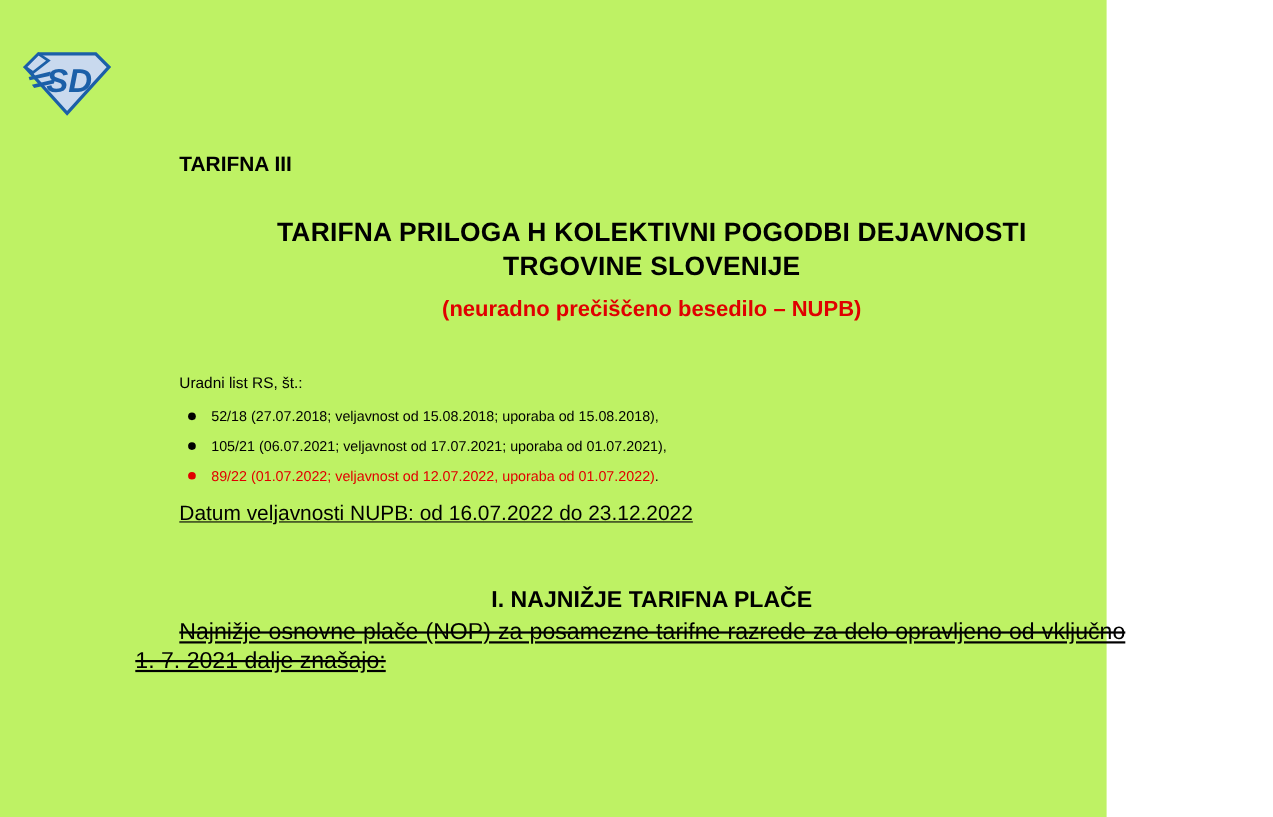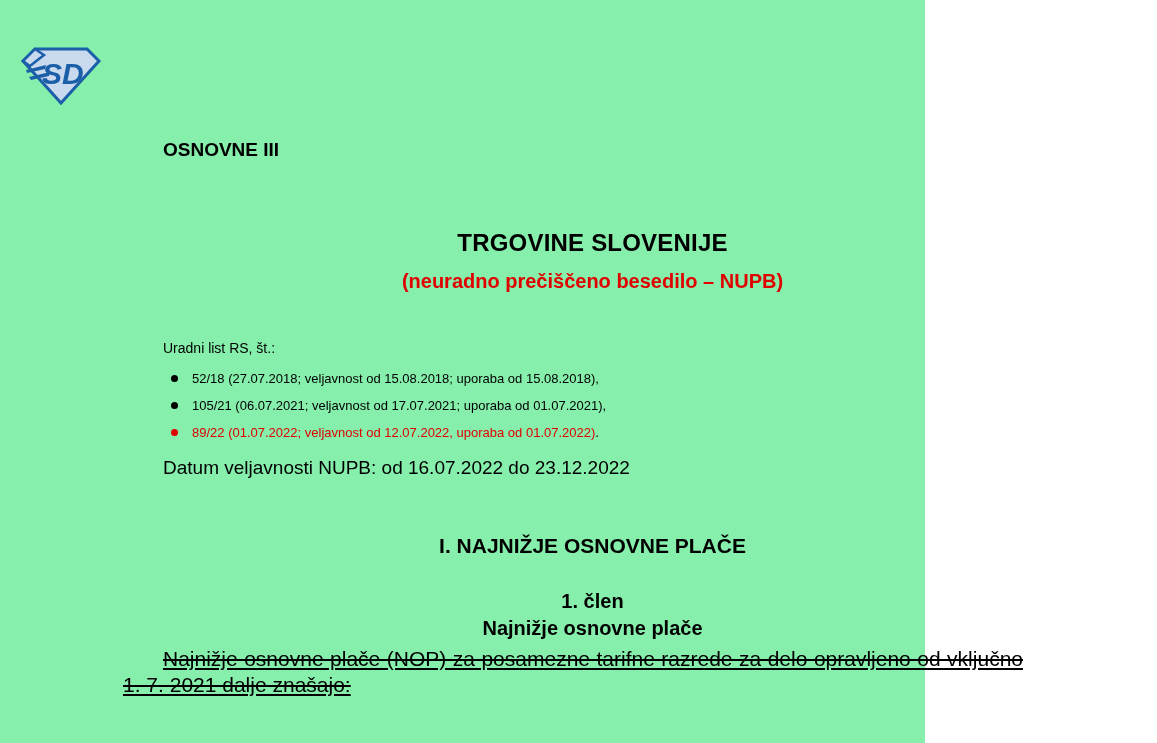--- a/index.html
+++ b/index.html
@@ -1,19 +1,19 @@
 <!DOCTYPE html>
 <html style="--red: #e00000;"><head>
 <meta charset="utf-8">
 <style>
   * { margin: 0; padding: 0; box-sizing: border-box; }
   html, body { width: 1157px; height: 743px; background: #ffffff; overflow: hidden; }
   body { font-family: "Liberation Sans", "DejaVu Sans", sans-serif; color: #000000; }
 
-  .page { position: relative; width: 925px; height: 743px; background: #86efac; }
+  .page { position: relative; width: 1006px; height: 743px; background: #bef264; }
 
   .logo { position: absolute; left: 20px; top: 46px; width: 82px; height: 60px; }
 
   .content { position: absolute; left: 163px; top: 0; width: 859px; }
 
   .priloga {
     margin-top: 139px;
     font-size: 19px; font-weight: bold; line-height: 22px;
   }
 
@@ -42,20 +42,21 @@
   .gazette-list li::before {
     content: ""; position: absolute; left: 8px; top: 10px;
     width: 7px; height: 7px; border-radius: 50%; background: currentColor;
   }
   .gazette-list li.red { color: var(--red); }
   .gazette-list li .suffix { color: #000000; }
 
   .validity-line {
     margin-top: 10px;
     font-size: 19px; line-height: 24px;
+    text-decoration: underline;
   }
   .usage-line {
     margin-top: 3px;
     font-size: 19px; font-weight: bold; line-height: 24px;
     text-decoration: underline; color: var(--red);
   }
 
   .section-heading {
     margin-top: 54px;
     font-size: 21px; font-weight: bold; line-height: 24px;
@@ -90,43 +91,39 @@
 
       <polygon points="6,24 26,19 25,23 7,27" fill="#1b5fa8"></polygon>
       <polygon points="9,31 30,26 29,30 11,34" fill="#1b5fa8"></polygon>
 
       <text x="22" y="38" font-family="Liberation Sans, sans-serif" font-size="30" font-weight="bold" font-style="italic" fill="#1b5fa8">SD</text>
     </svg>
   </div>
 
   <div class="content">
 
-    <p class="priloga">OSNOVNE III</p>
+    <p class="priloga">TARIFNA III</p>
 
     <h1 class="doc-title">
-      <br>
+      <span>TARIFNA PRILOGA H KOLEKTIVNI POGODBI DEJAVNOSTI</span><br>
       <span>TRGOVINE SLOVENIJE</span>
     </h1>
 
     <p class="doc-subtitle">(neuradno prečiščeno besedilo – NUPB)</p>
 
     <p class="gazette-label">Uradni list RS, št.:</p>
 
     <ul class="gazette-list">
       <li><span>52/18 (27.07.2018; veljavnost od 15.08.2018; uporaba od 15.08.2018),</span><span class="suffix"></span></li>
       <li><span>105/21 (06.07.2021; veljavnost od 17.07.2021; uporaba od 01.07.2021),</span><span class="suffix"></span></li>
       <li class="red"><span>89/22 (01.07.2022; veljavnost od 12.07.2022, uporaba od 01.07.2022)</span><span class="suffix">.</span></li>
     </ul>
 
     <p class="validity-line">Datum veljavnosti NUPB: od 16.07.2022 do 23.12.2022</p>
 
 
-    <h2 class="section-heading">I. NAJNIŽJE OSNOVNE PLAČE</h2>
+    <h2 class="section-heading">I. NAJNIŽJE TARIFNA PLAČE</h2>
 
-    <h3 class="article-heading">
-      <span>1. člen</span><br>
-      <span>Najnižje osnovne plače</span>
-    </h3>
 
     <p class="struck-paragraph">Najnižje osnovne plače (NOP) za posamezne tarifne razrede za delo opravljeno od vključno 1. 7. 2021 dalje znašajo:</p>
 
   </div>
 </div>
 
 </body></html>

